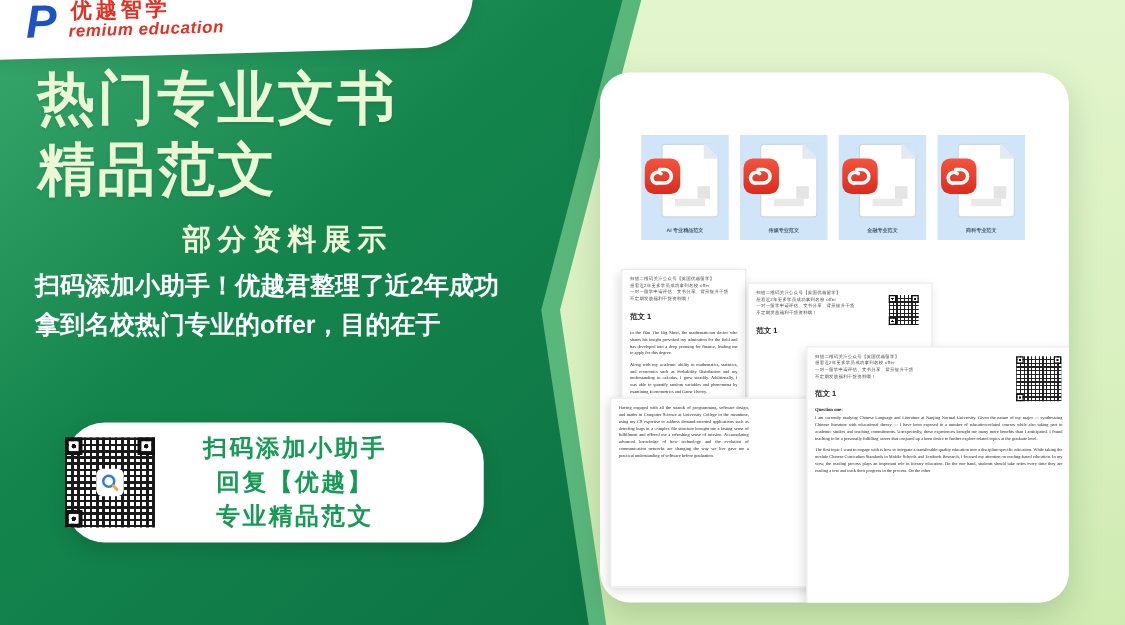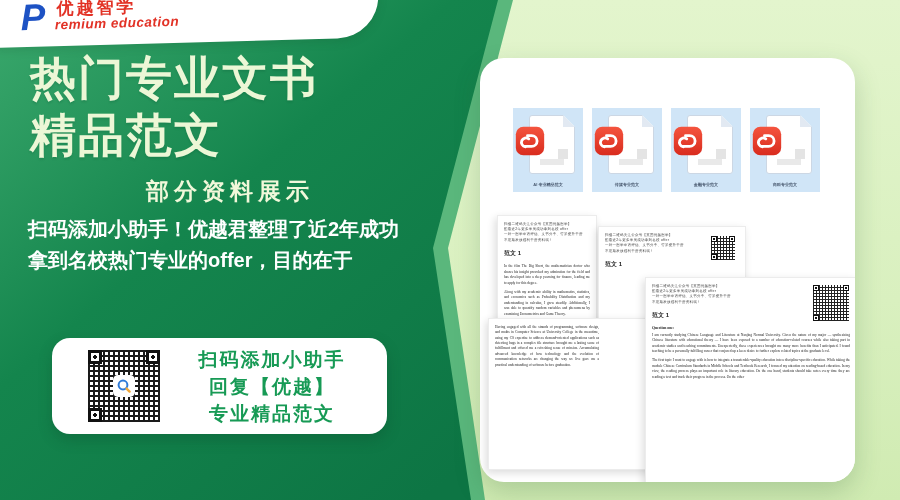--- a/index.html
+++ b/index.html
@@ -21,22 +21,22 @@
            color:#e23226;letter-spacing:.5px;line-height:1;}
 
   
   .title{position:absolute;left:30px;top:50px;font-size:46px;font-weight:900;color:#ecf7d6;
          line-height:57px;letter-spacing:2px;z-index:4;text-shadow:0 2px 2px rgba(8,70,40,.15);}
   .subtitle{position:absolute;left:112px;top:176px;width:236px;text-align:center;font-size:23px;
             font-weight:900;color:#f1f8da;letter-spacing:5px;z-index:4;}
   .bodycopy{position:absolute;left:28px;top:214px;z-index:4;color:#fff;font-weight:700;
             font-size:20px;line-height:31px;white-space:nowrap;}
   .qr-panel{position:absolute;left:52px;top:338px;width:335px;height:96px;background:#fff;
-            border-radius:18px;z-index:4;display:flex;align-items:center;gap:24px;
-            padding-left:36px;box-shadow:0 6px 14px rgba(10,70,40,.28);}
+            border-radius:32px;z-index:4;display:flex;align-items:center;gap:24px;
+            box-shadow:0 6px 14px rgba(10,70,40,.28);}
   .qr-panel .txt{width:176px;text-align:center;font-size:19px;font-weight:900;color:#179a55;
                  letter-spacing:2px;line-height:27px;}
 
   
   .qr{position:relative;background:
       repeating-linear-gradient(90deg,#1a1a1a 0 2px,transparent 2px 5px),
       repeating-linear-gradient(0deg,#1a1a1a 0 2px,#fff 2px 5px);}
   .qr.sm{background:
       repeating-linear-gradient(90deg,#222 0 1px,transparent 1px 3px),
       repeating-linear-gradient(0deg,#222 0 1px,#fff 1px 3px);}

